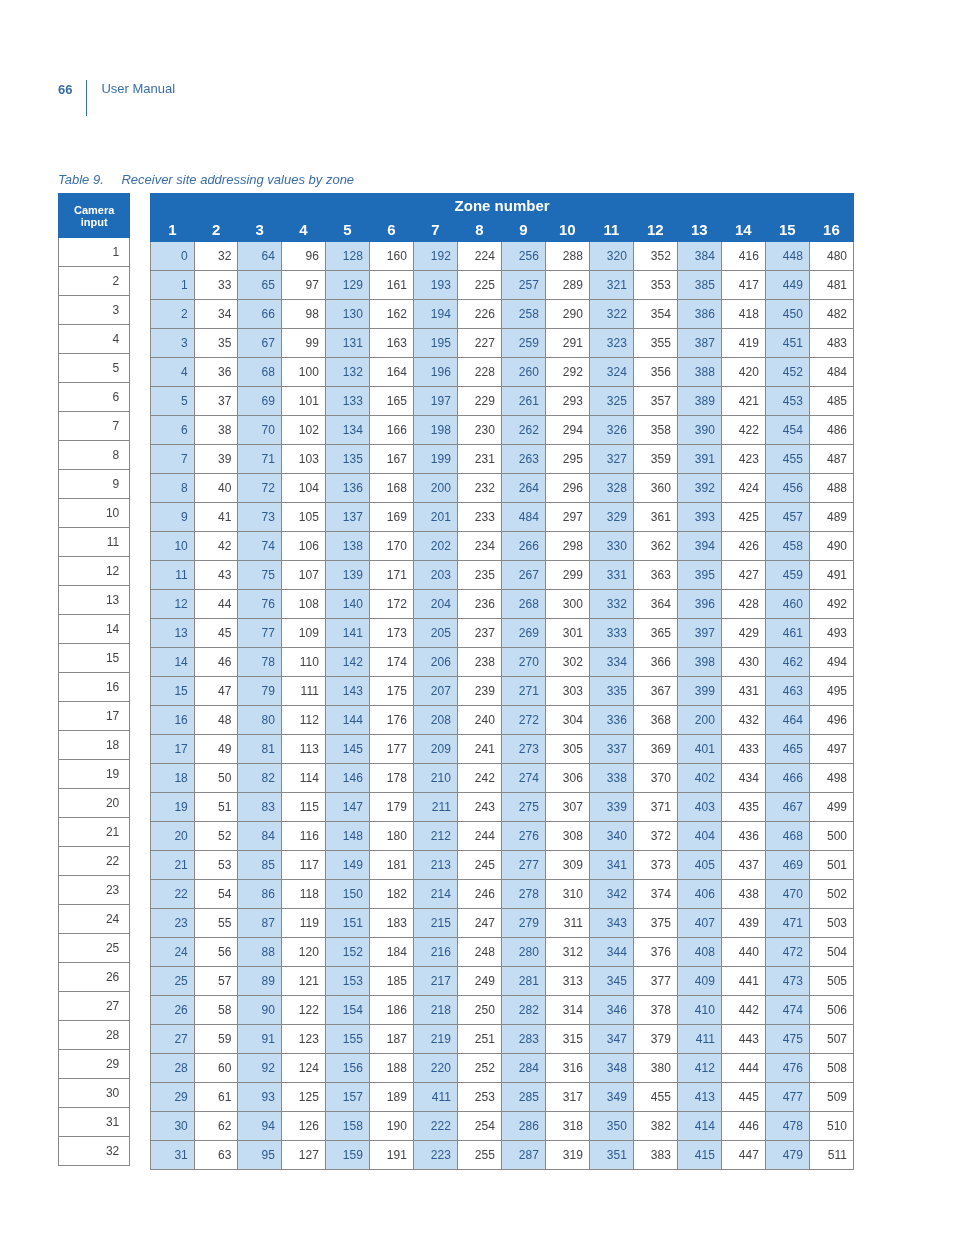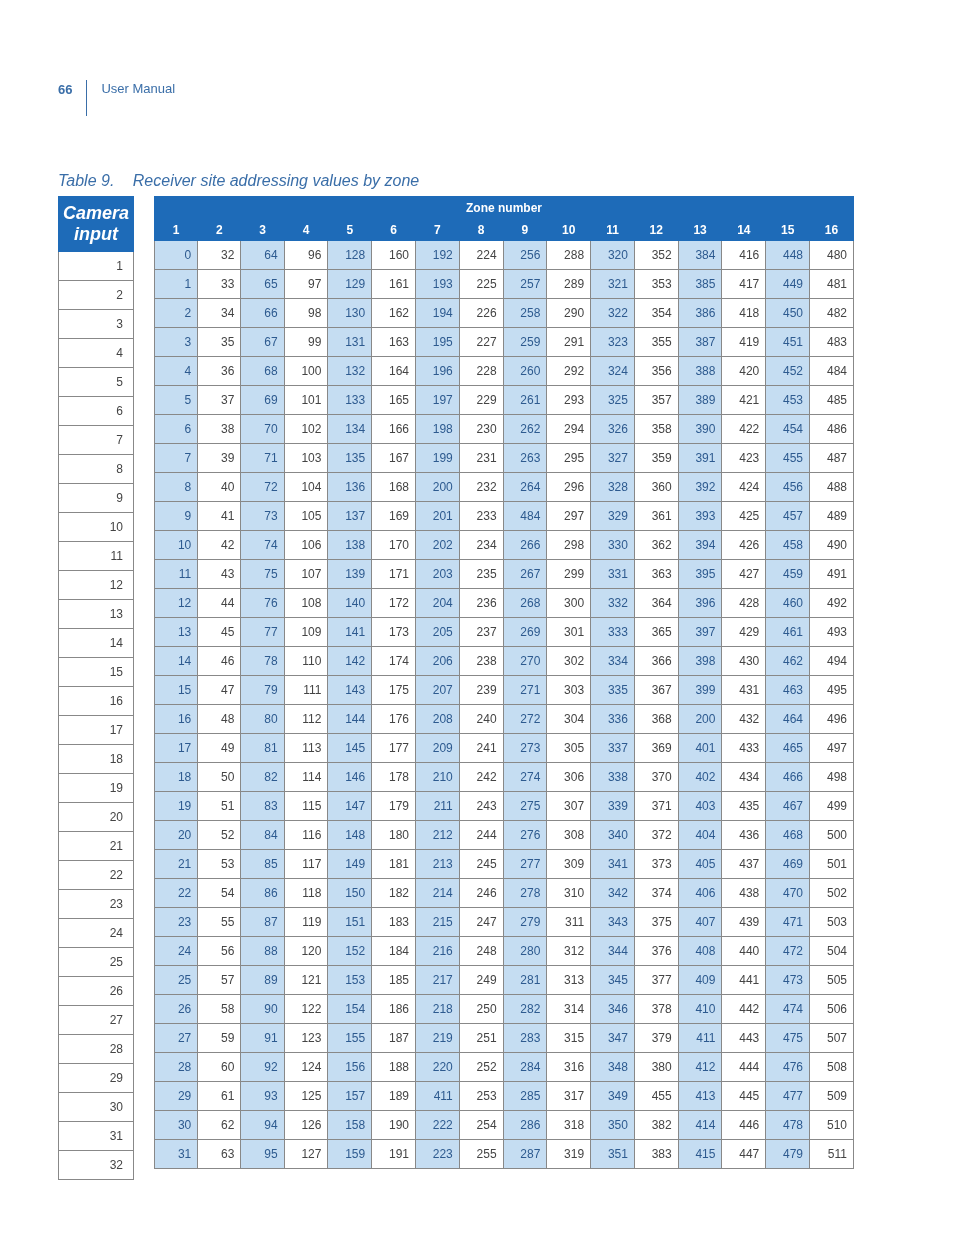--- a/index.html
+++ b/index.html
@@ -31,21 +31,21 @@
     width: 1px;
     height: 36px;
     background: #3a6ea8;
   }
   .header-text {
     font-size: 13px;
     color: #3a6ea8;
     line-height: 1.4;
   }
   .table-caption {
-    font-size: 16px;
+    font-size: 13px;
     font-style: italic;
     color: #3a6ea8;
     margin-bottom: 6px;
   }
   .caption-label { margin-right: 14px; }
   .tables-wrap {
     display: flex;
     gap: 20px;
     align-items: flex-start;
   }
@@ -55,40 +55,39 @@
   }
   
   .cam-table th {
     background: #1e6bb8;
     color: #fff;
     font-weight: bold;
     padding: 6px 4px;
     border: 1px solid #1e6bb8;
     height: 44px;
     vertical-align: middle;
-    font-size: 18px;
-    font-style: italic;
+    font-size: 11px;
   }
   .cam-table th .sub { display:block; }
   .cam-table td {
     border: 1px solid #888;
     text-align: right;
     padding: 0 10px;
     height: 29px;
     color: #444;
   }
   .cam-table { width: 74px; }
   
   .zone-table th {
     background: #1e6bb8;
     color: #fff;
     font-weight: bold;
     text-align: center;
     border: 1px solid #1e6bb8;
-    font-size: 12px;
+    font-size: 15px;
   }
   .zone-table th.super {
     height: 22px;
     padding: 3px 4px;
   }
   .zone-table th.colnum {
     height: 22px;
     padding: 3px 2px;
     width: 45px;
   }

